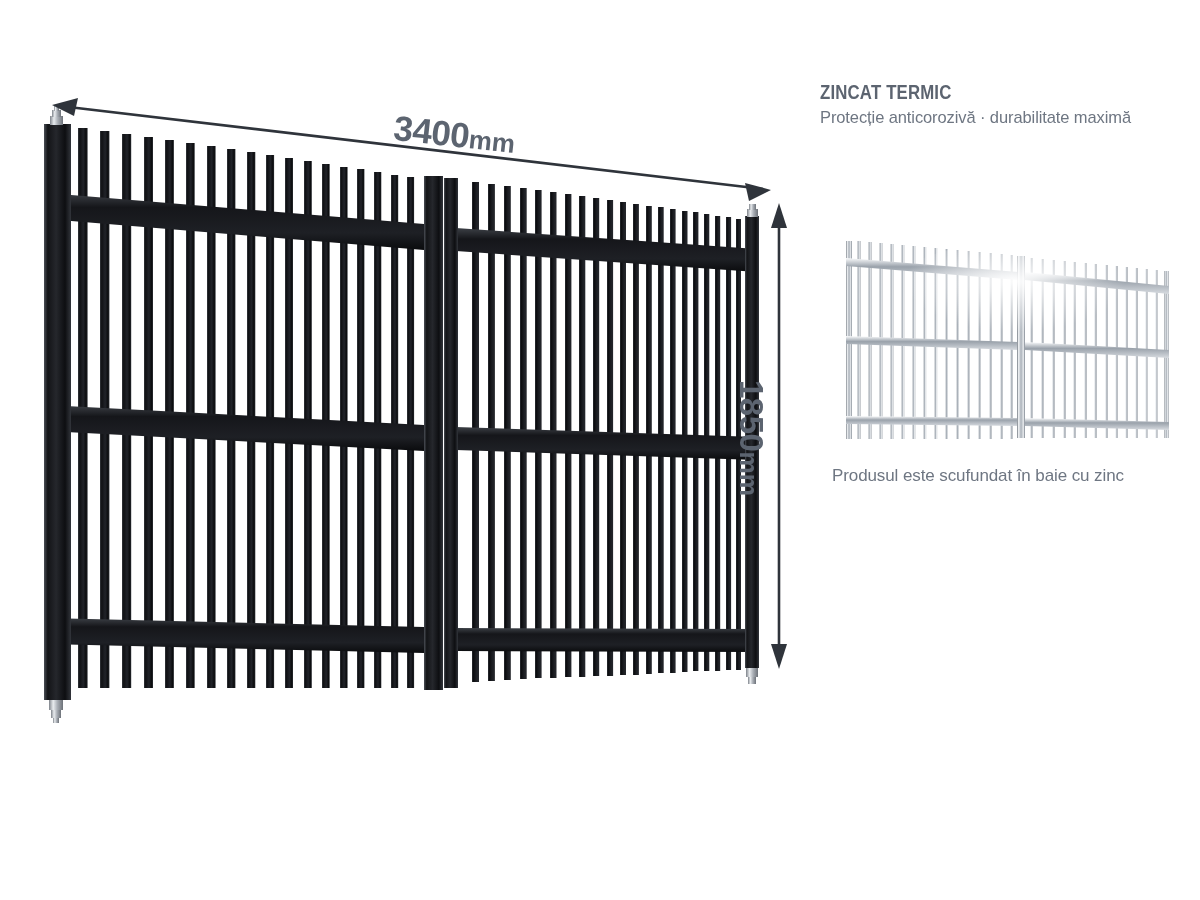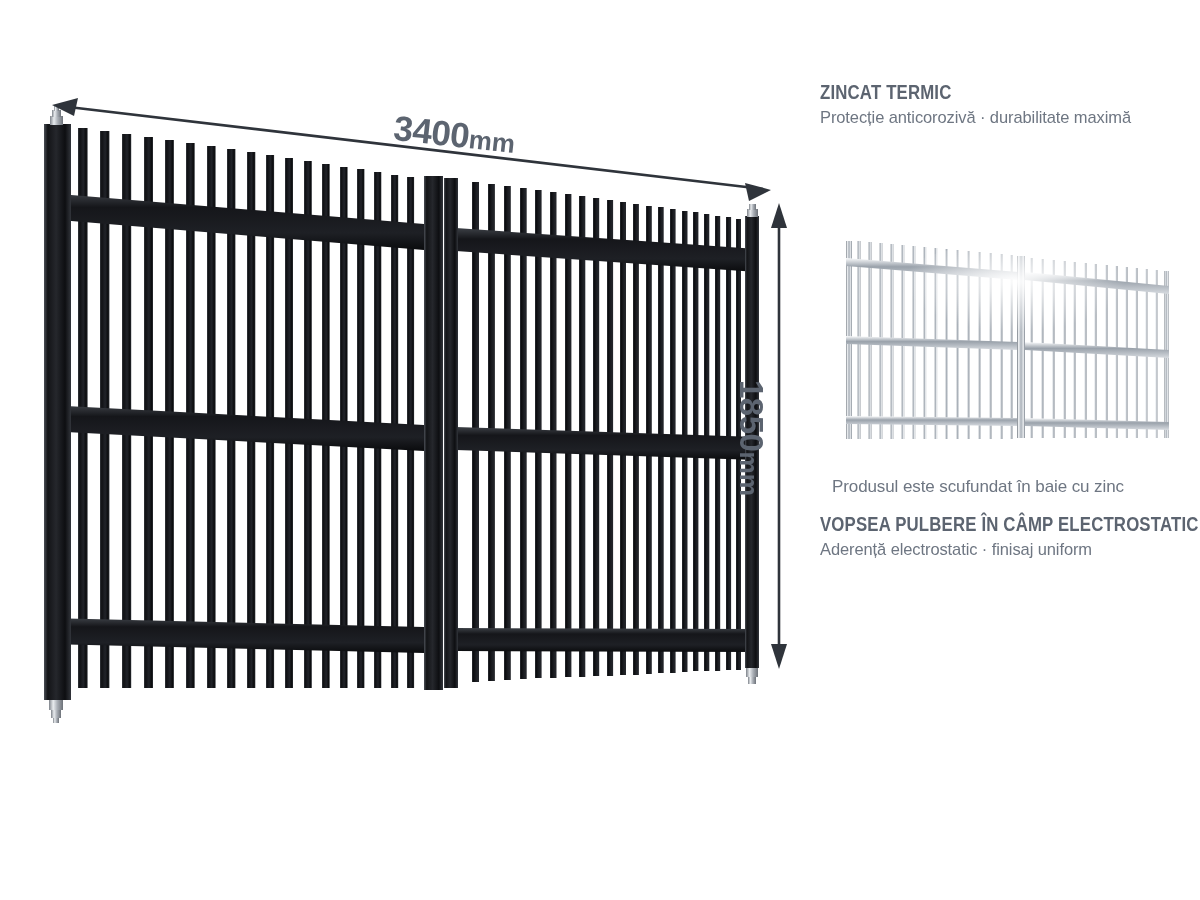--- a/index.html
+++ b/index.html
@@ -88,21 +88,21 @@
   }
   .feature-caption {
     font-family: "Liberation Sans", sans-serif;
     font-weight: 400;
     font-size: 17px;
     color: #6e7682;
     letter-spacing: -0.1px;
     white-space: nowrap;
     margin: 0;
   }
-  #galv-caption { position: absolute; left: 12px; top: 397px; text-align: right; }
+  #galv-caption { position: absolute; left: 12px; top: 386px; text-align: right; }
 
   .sample-wrap { position: absolute; left: 0; }
   #galv-sample  { top: 148px;  width: 370px; height: 225px; }
   .sample-svg { width: 100%; height: 100%; display:block; }
 </style>
 </head>
 <body>
 
 <div class="stage">
 
@@ -336,20 +336,15 @@
             <polygon points="205,190 349,194 349,202 205,198" fill="url(#chromeRail)"></polygon>
           </g>
 
           <ellipse cx="190" cy="75" rx="130" ry="60" fill="url(#glow)"></ellipse>
         </svg>
       </div>
 
       <p class="feature-caption" id="galv-caption">Produsul este scufundat în baie cu zinc</p>
     </section>
 
-    <section class="feature" id="feature-paint">
-      <h2 class="feature-title">VOPSEA PULBERE ÎN CÂMP ELECTROSTATIC</h2>
-      <p class="feature-sub">Aderență electrostatic · finisaj uniform</p>
-
-    </section>
 
   </div>
 </div>
 
 </body></html>

